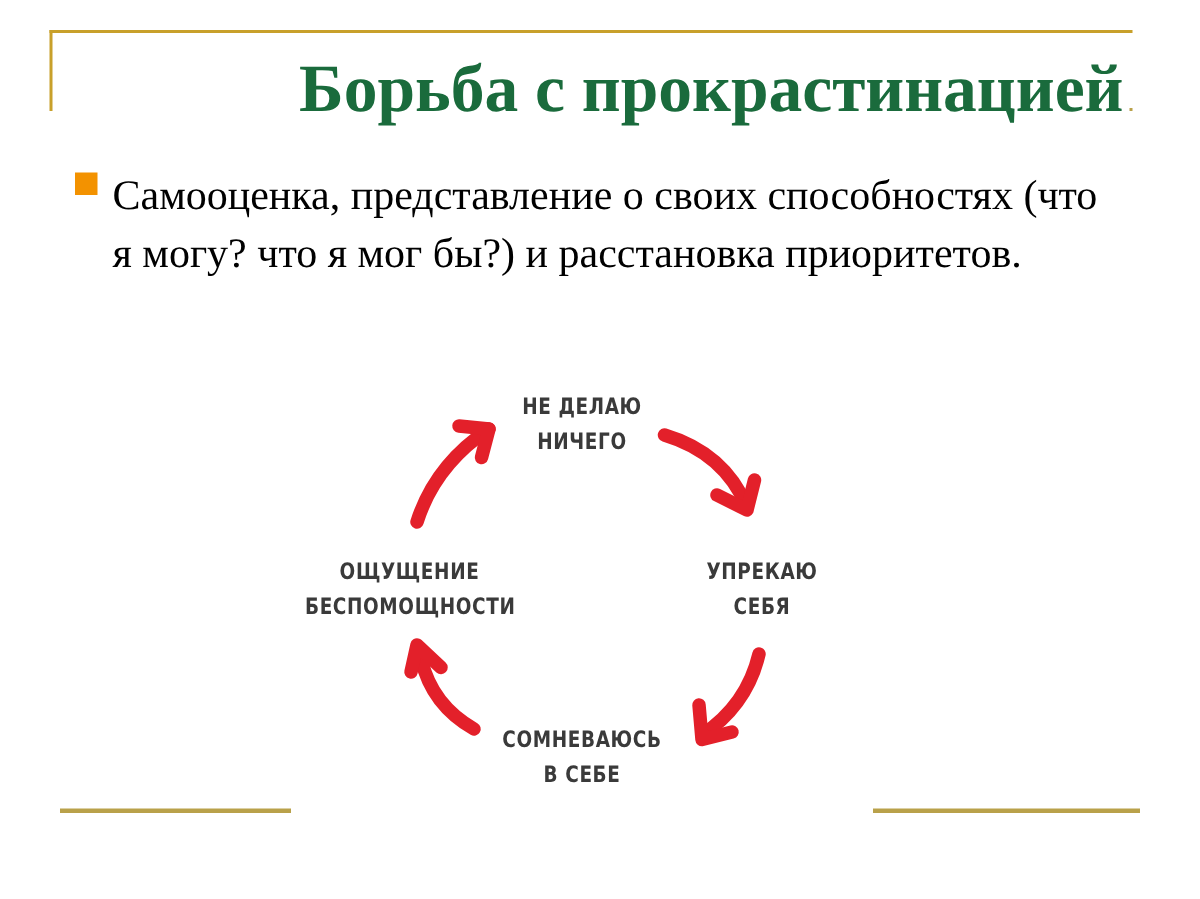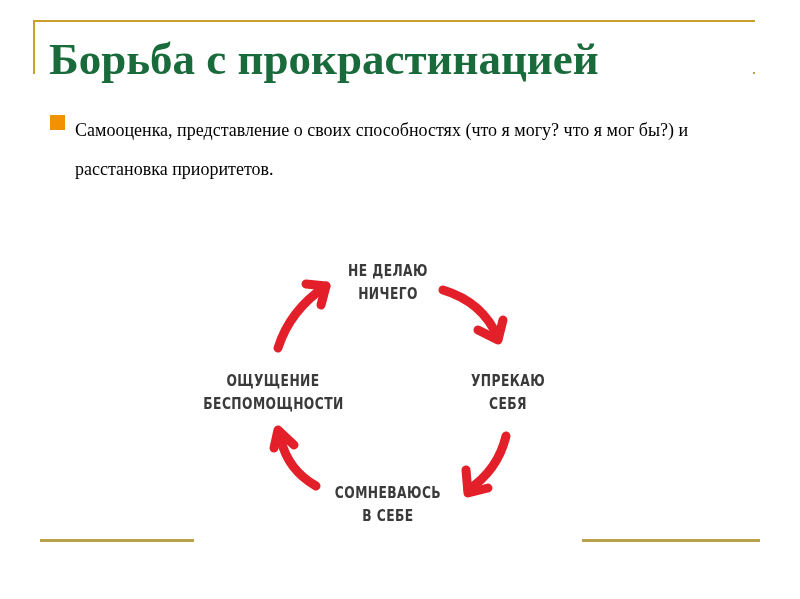--- a/index.html
+++ b/index.html
@@ -1,23 +1,23 @@
 <!DOCTYPE html>
 <html><head>
   <meta charset="utf-8">
   <style>
     html, body { margin: 0; padding: 0; background: #ffffff; }
     body { width: 800px; height: 599px; position: relative; overflow: hidden; font-family: "Liberation Serif", serif; }
     .frame-top { position: absolute; left: 33px; top: 20px; width: 722px; height: 2px; background: #c8a02a; }
     .frame-left { position: absolute; left: 33px; top: 20px; width: 2px; height: 54px; background: #c8a02a; }
     .frame-dot { position: absolute; left: 753px; top: 72px; width: 2px; height: 2px; background: #b9a14a; }
-    .title { position: absolute; left: 49px; top: 34px; margin: 0; font-family: "Liberation Serif", serif; font-weight: bold; font-size: 45px; line-height: 50px; color: #1a6b3c; width: 700px; }
+    .title { position: absolute; left: 49px; top: 34px; margin: 0; font-family: "Liberation Serif", serif; font-weight: bold; font-size: 45px; line-height: 50px; color: #1a6b3c; width: 700px; text-align: right; }
     .bullet-block { position: absolute; left: 50px; top: 111px; width: 700px; }
     .bullet-square { position: absolute; left: 0; top: 4px; width: 15px; height: 15px; background: #f39200; }
-    .bullet-text { position: absolute; left: 25px; top: 0; margin: 0; font-family: "Liberation Serif", serif; font-size: 18px; line-height: 39px; color: #000000; width: 660px; }
+    .bullet-text { position: absolute; left: 25px; top: 0; margin: 0; font-family: "Liberation Serif", serif; font-size: 28px; line-height: 39px; color: #000000; width: 660px; }
     .cycle { position: absolute; left: 208px; top: 250px; width: 360px; height: 290px; }
     .cycle-label { position: absolute; text-align: center; font-family: "DejaVu Sans", sans-serif; font-weight: bold; font-size: 15px; line-height: 23px; color: #3a3a3a; letter-spacing: 0.5px; transform: scaleX(0.82); transform-origin: center; white-space: pre-line; }
     .lbl-top { left: 100px; top: 10px; width: 160px; }
     .lbl-right { left: 225px; top: 120px; width: 150px; }
     .lbl-bottom { left: 100px; top: 232px; width: 160px; }
     .lbl-left { left: -20px; top: 120px; width: 170px; }
     .arrows { position: absolute; left: 0; top: 0; width: 360px; height: 290px; }
     .footer-line-left { position: absolute; left: 40px; top: 539px; width: 154px; height: 3px; background: #b9a14a; }
     .footer-line-right { position: absolute; left: 582px; top: 539px; width: 178px; height: 3px; background: #b9a14a; }
   </style>

